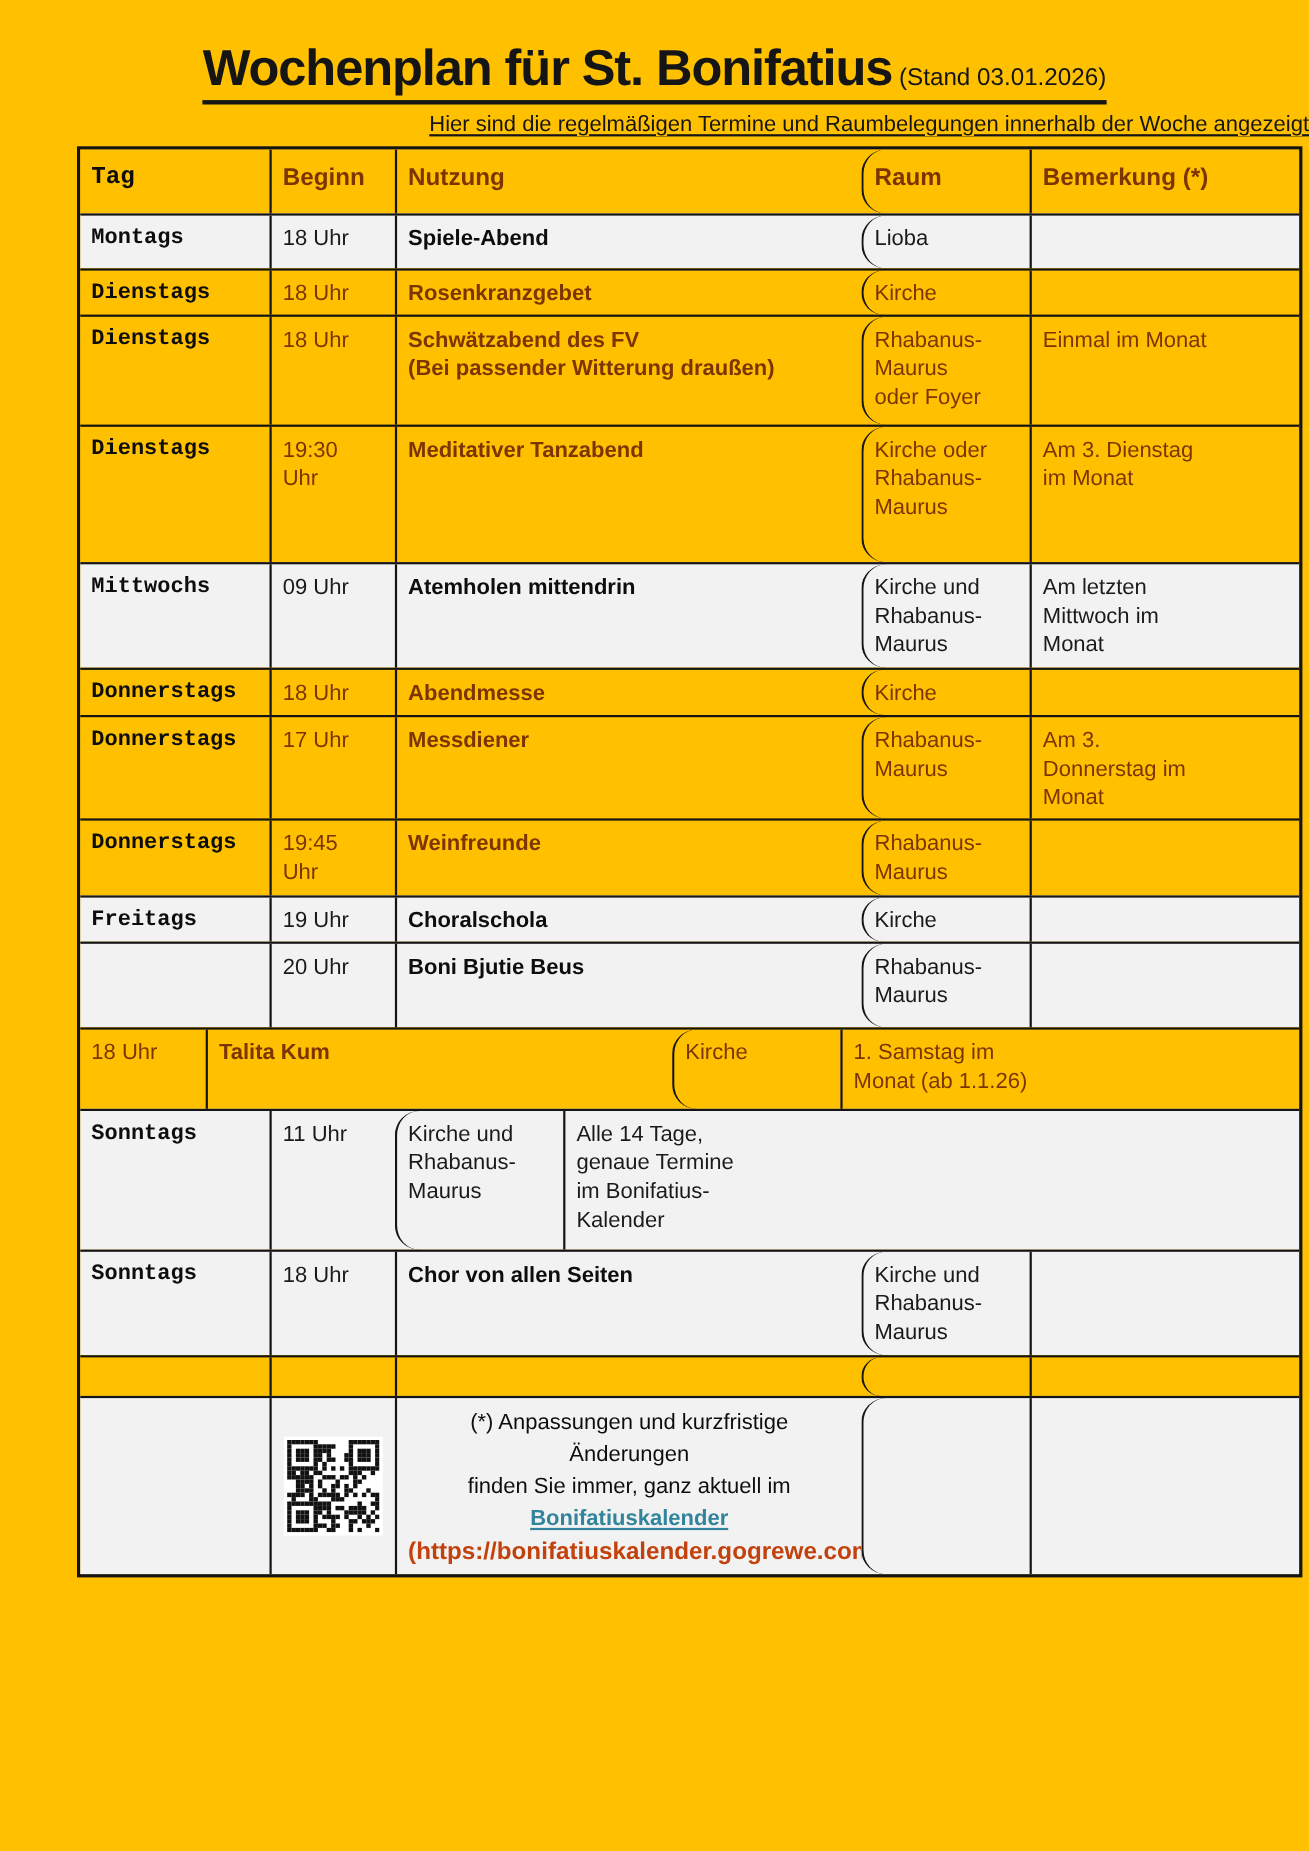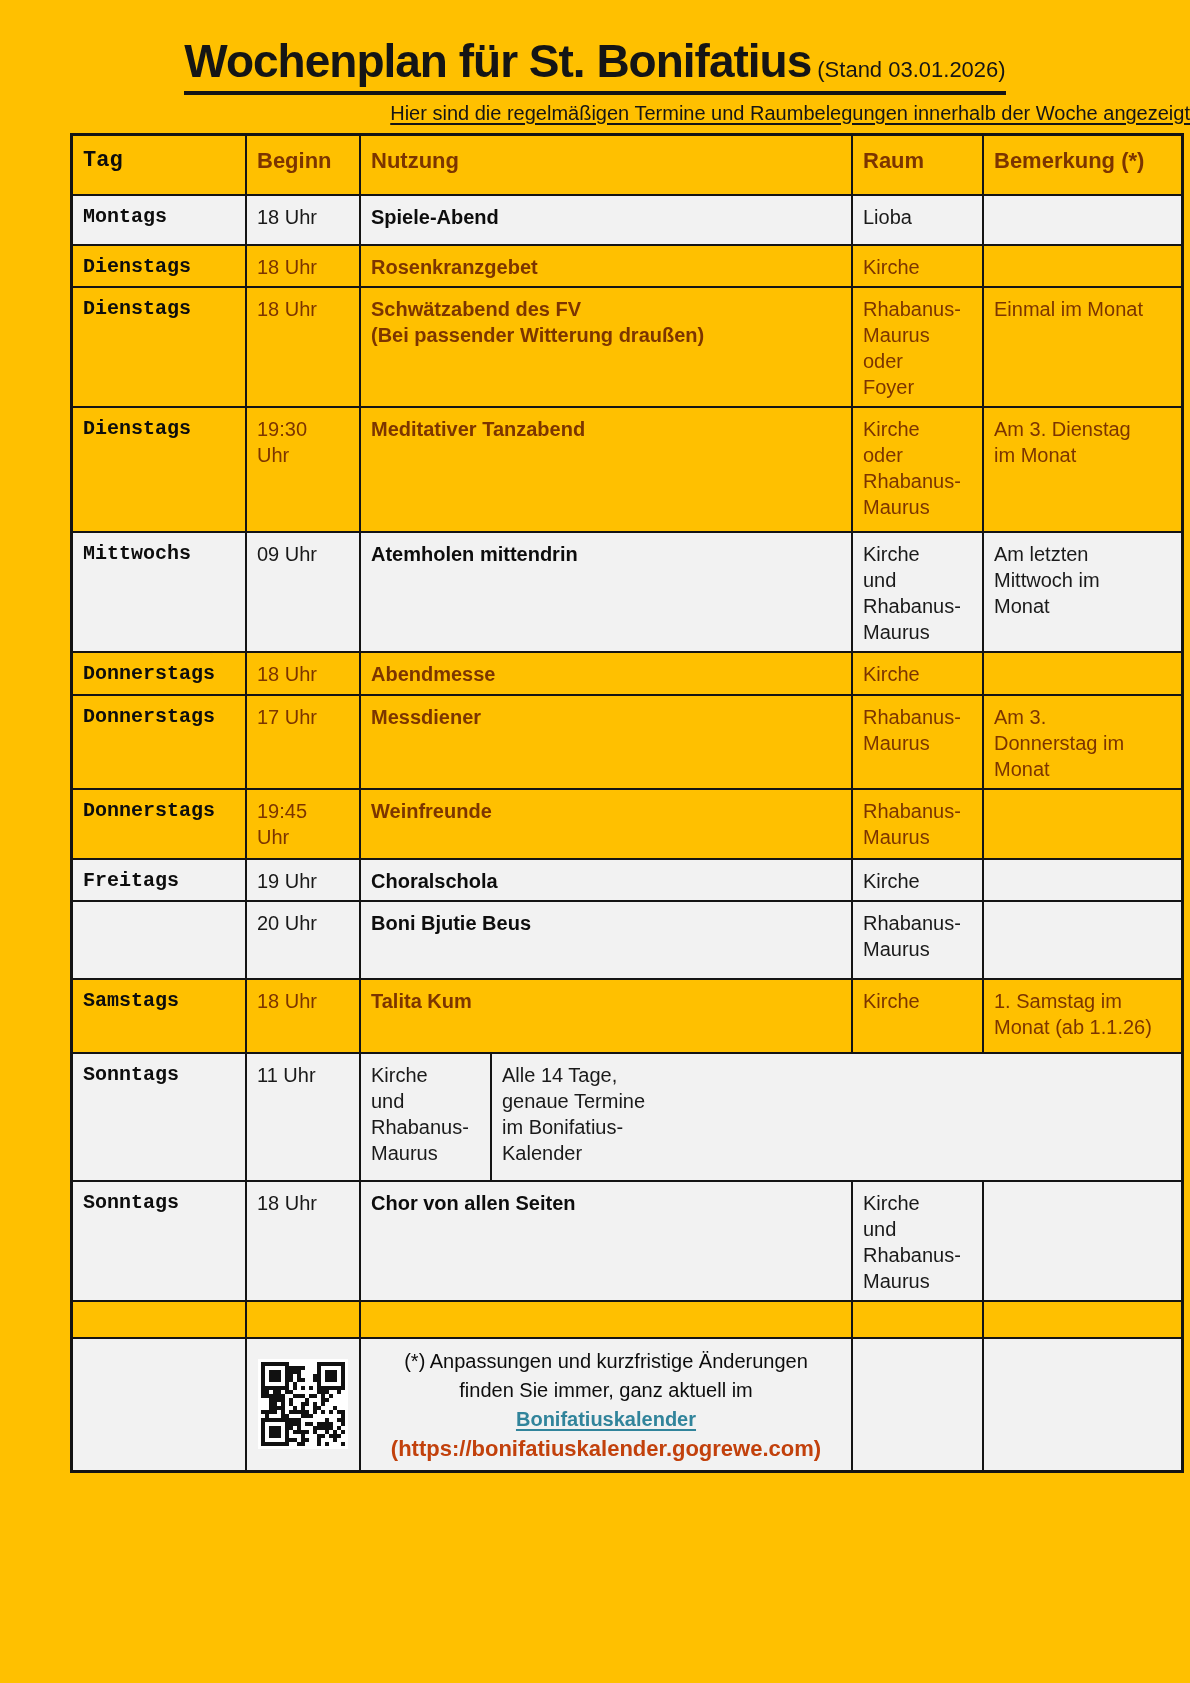--- a/index.html
+++ b/index.html
@@ -16,22 +16,22 @@
   .table{width:1108px;margin:8px 0 0 70px;border:3px solid #141414;background:#FFC000;}
   .row{display:flex;border-top:2px solid #141414;box-sizing:border-box;}
   .row:first-child{border-top:none;}
   .row.gold{background:#FFC000;}
   .row.light{background:#F2F2F2;}
   .cell{box-sizing:border-box;border-left:2px solid #141414;padding:8px 10px 6px 10px;
         font-size:20px;line-height:26px;color:#1a1a1a;overflow:hidden;}
   .cell:first-child{border-left:none;}
   .c-day{width:172px;font-weight:700;color:#0d0d0d;font-family:Liberation Mono, monospace;}
   .c-time{width:114px;padding-right:40px;}
-  .c-use{width:492px;font-weight:700;}
-  .c-room{width:131px;padding-right:34px;}
+  .c-use{width:424px;font-weight:700;}
+  .c-room{width:153px;padding-right:34px;border-radius:22px;}
   .c-note{width:199px;padding-right:26px;}
   .row.gold .c-time,.row.gold .c-room,.row.gold .c-note,.row.gold .c-use{color:#7C3500;}
   .row.light .c-use{color:#0d0d0d;}
 
   .hdr .cell{font-size:22px;font-weight:700;color:#0d0d0d;padding-top:12px;}
 
   .footer-use{font-weight:400;text-align:center;color:#1a1a1a;}
   .footer-use .fline{font-size:20px;line-height:29px;}
   .flink{display:inline-block;color:#31849B;font-weight:700;font-size:20px;line-height:29px;
          text-decoration:underline;text-underline-offset:3px;cursor:pointer;}
@@ -163,21 +163,20 @@
       <div class="cell c-time">20 Uhr</div>
       <div class="cell c-use">
           <div>Boni Bjutie Beus</div>
           <div></div>
         </div>
       <div class="cell c-room">Rhabanus-Maurus</div>
       <div class="cell c-note"></div>
     </div>
 
     <div class="row gold" style="min-height:74px;">
-      <div class="cell c-day">Samstags</div>
       <div class="cell c-time">18 Uhr</div>
       <div class="cell c-use">
           <div>Talita Kum</div>
           <div></div>
         </div>
       <div class="cell c-room">Kirche</div>
       <div class="cell c-note">1. Samstag im Monat (ab 1.1.26)</div>
     </div>
 
     <div class="row light" style="min-height:128px;">

